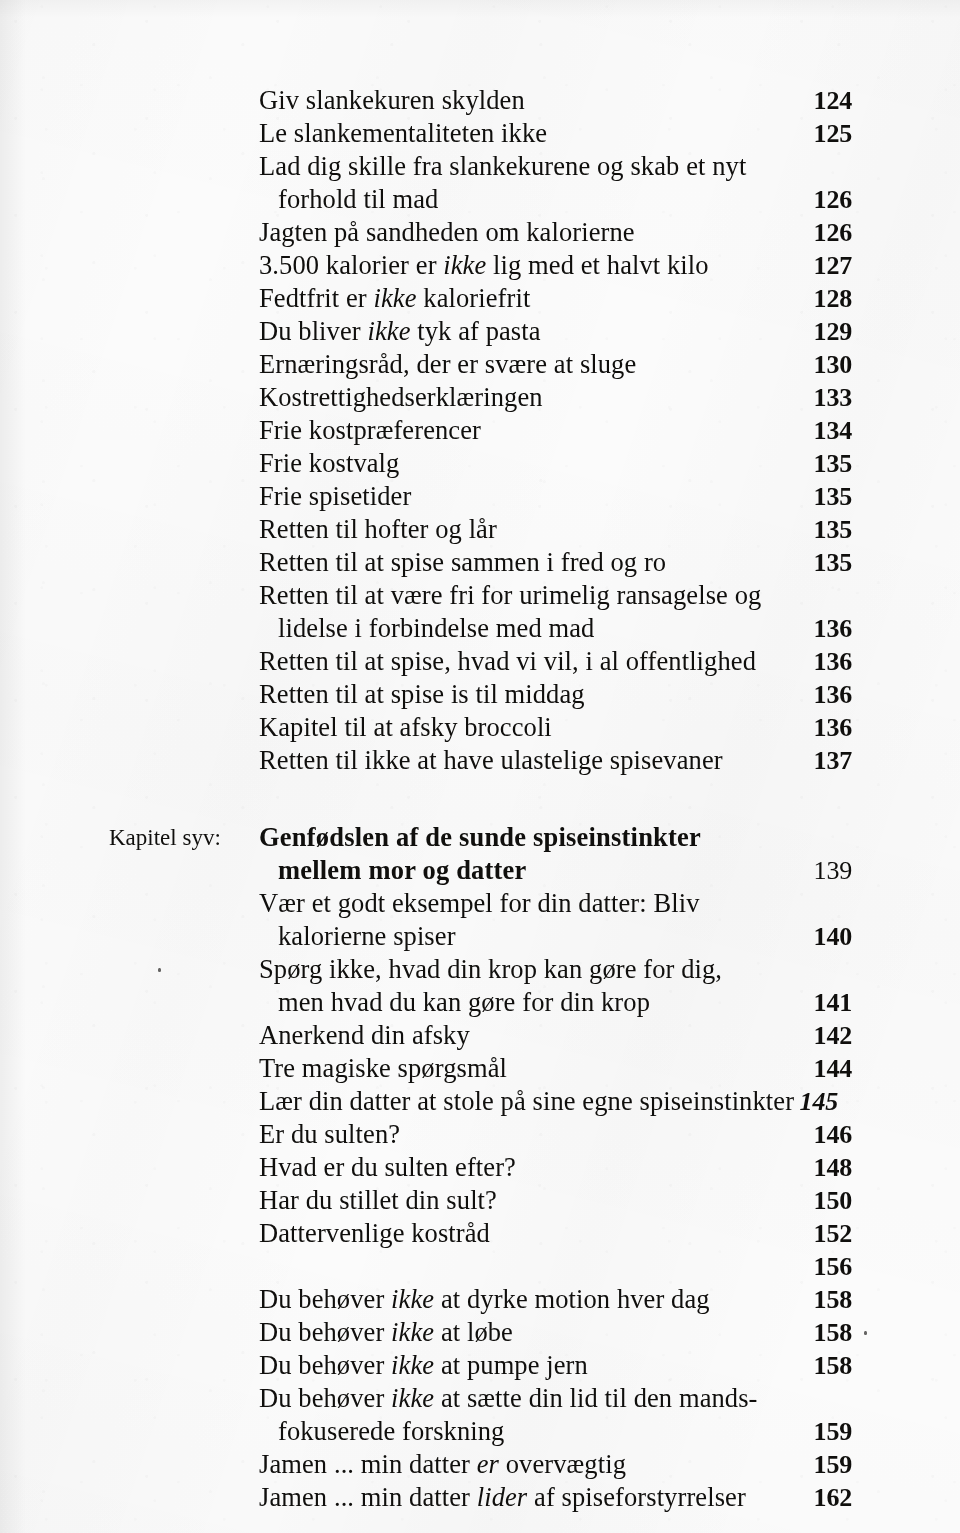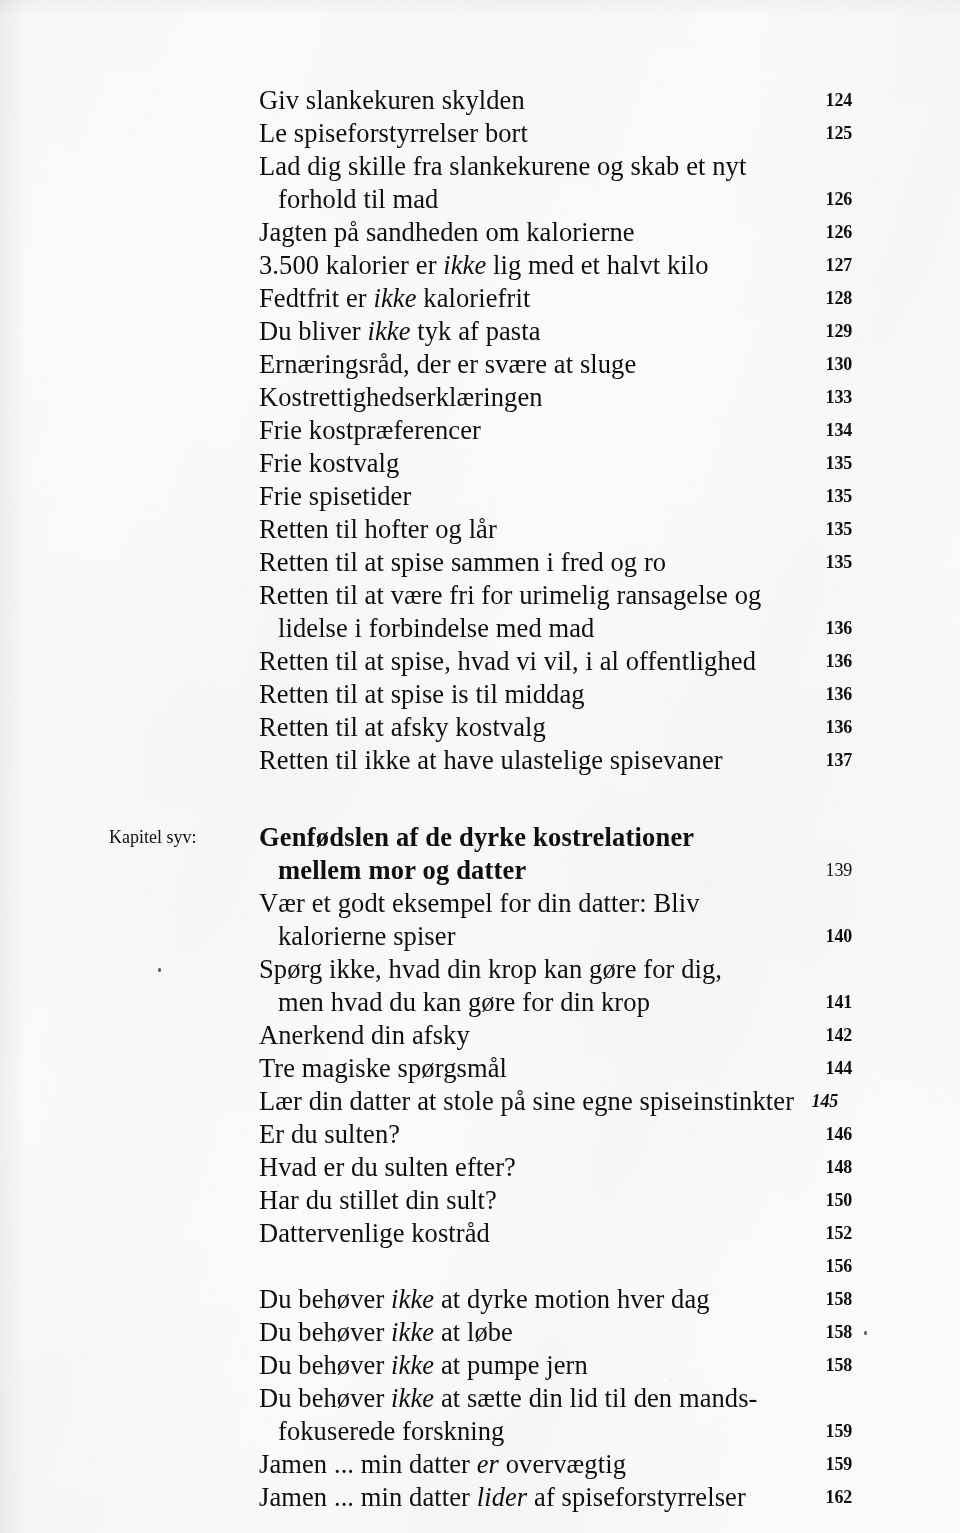--- a/index.html
+++ b/index.html
@@ -71,36 +71,36 @@
   }
   .entry .label.indent {
     left: 262px;
   }
   .entry .page-num {
     position: absolute;
     left: 700px;
     width: 136px;
     text-align: right;
     font-weight: 700;
-    font-size: 18px;
+    font-size: 26px;
     letter-spacing: -0.2px;
   }
   
   .entry .page-num.tight {
     left: 690px;
     width: 132px;
     font-style: italic;
   }
 
   
   .chapter-label {
     position: absolute;
     left: 93px;
     top: 0;
-    font-size: 18px;
+    font-size: 23px;
     line-height: 33px;
     white-space: nowrap;
   }
   .entry .label.bold {
     font-weight: 700;
     letter-spacing: 0.2px;
   }
   .entry .page-num.bold {
     font-weight: 400;
   }
@@ -126,21 +126,21 @@
   <div class="speck" style="left:158px; top:968px; width:3px; height:4px;"></div>
   <div class="speck" style="left:864px; top:1331px; width:3px; height:4px;"></div>
 
   <div class="toc" id="toc-root">
       <div class="block">
         <div class="entry">
           <span class="label">Giv slankekuren skylden</span>
           <span class="page-num">124</span>
         </div>
         <div class="entry">
-          <span class="label">Le spiseforstyrrelser bort</span>
+          <span class="label">Le slankementaliteten ikke</span>
           <span class="page-num">125</span>
         </div>
         <div class="entry">
           <span class="label">Lad dig skille fra slankekurene og skab et nyt</span>
         </div>
         <div class="entry">
           <span class="label indent">forhold til mad</span>
           <span class="page-num">126</span>
         </div>
         <div class="entry">
@@ -196,33 +196,33 @@
         </div>
         <div class="entry">
           <span class="label">Retten til at spise, hvad vi vil, i al offentlighed</span>
           <span class="page-num">136</span>
         </div>
         <div class="entry">
           <span class="label">Retten til at spise is til middag</span>
           <span class="page-num">136</span>
         </div>
         <div class="entry">
-          <span class="label">Retten til at afsky kostvalg</span>
+          <span class="label">Kapitel til at afsky broccoli</span>
           <span class="page-num">136</span>
         </div>
         <div class="entry">
           <span class="label">Retten til ikke at have ulastelige spisevaner</span>
           <span class="page-num">137</span>
         </div>
       </div>
       <div class="spacer-44"></div>
       <div class="block" style="position: relative;">
         <div class="chapter-label">Kapitel syv:</div>
         <div class="entry">
-          <span class="label bold">Genfødslen af de dyrke kostrelationer</span>
+          <span class="label bold">Genfødslen af de sunde spiseinstinkter</span>
         </div>
         <div class="entry">
           <span class="label indent bold">mellem mor og datter</span>
           <span class="page-num bold">139</span>
         </div>
         <div class="entry">
           <span class="label">Vær et godt eksempel for din datter: Bliv</span>
         </div>
         <div class="entry">
           <span class="label indent">kalorierne spiser</span>

